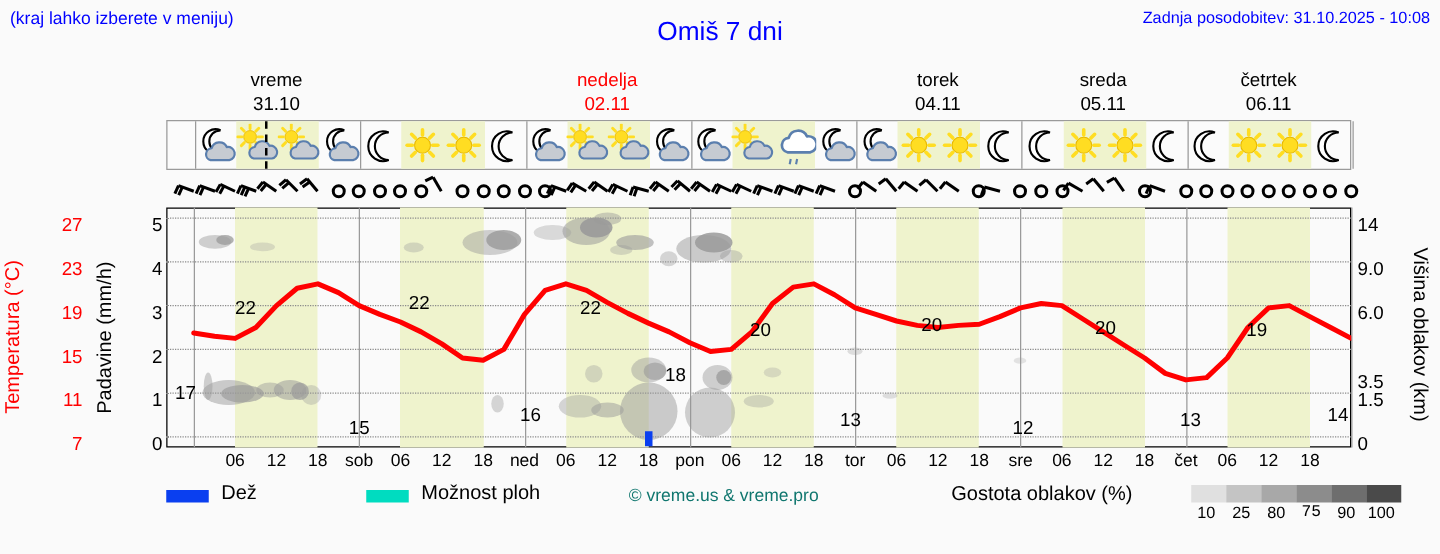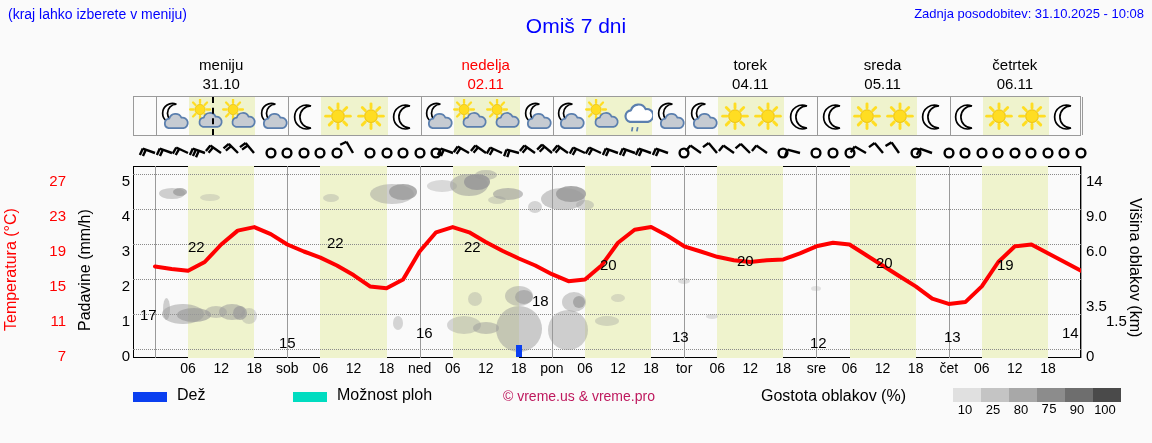--- a/index.html
+++ b/index.html
@@ -50,37 +50,37 @@
 
   #xticks{position:absolute;left:133px;top:360px;width:948px;height:20px;}
   #xticks span{position:absolute;top:0;font-size:14px;color:#000;text-align:center;width:30px;}
 
   .tlabel{position:absolute;font-size:15px;color:#000;}
 
   
   #legend{position:absolute;left:133px;top:386px;width:1000px;height:26px;}
   .lgswatch{position:absolute;top:6px;width:34px;height:10px;}
   .lgtext{position:absolute;top:0;font-size:16px;color:#000;}
-  #copy{position:absolute;left:370px;top:2px;font-size:14px;color:#be185d;}
+  #copy{position:absolute;left:370px;top:2px;font-size:14px;color:#0f766e;}
   #cloudLegendLabel{position:absolute;left:628px;top:1px;font-size:16px;color:#000;}
   #cloudScale{position:absolute;left:820px;top:2px;height:14px;}
   #cloudScale i{position:absolute;top:0;height:14px;width:28px;display:block;}
   #cloudScaleTicks{position:absolute;left:812px;top:16px;height:16px;}
   #cloudScaleTicks span{position:absolute;top:0;font-size:13px;text-align:center;width:28px;color:#000;}
 </style>
 </head>
 <body>
 
 <div class="abs" id="subtitle">(kraj lahko izberete v meniju)</div>
 <div class="abs" id="title">Omiš 7 dni</div>
 <div class="abs" id="updated">Zadnja posodobitev: 31.10.2025 - 10:08</div>
 
 <div class="abs" id="daysrow">
     <div class="daycell" style="left: 22.0465px; width: 132.279px;">
-      <div>meniju</div>
+      <div>vreme</div>
       <div>31.10</div>
     </div>
     <div class="daycell we" style="left: 286.605px; width: 132.279px;">
       <div>nedelja</div>
       <div>02.11</div>
     </div>
     <div class="daycell" style="left: 551.163px; width: 132.279px;">
       <div>torek</div>
       <div>04.11</div>
     </div>
@@ -704,21 +704,21 @@
     <div class="axlab" style="top: 116.727px;">2</div>
     <div class="axlab" style="top: 151.636px;">1</div>
     <div class="axlab" style="top: 186.545px;">0</div>
   </div>
 <div class="abs" id="cloudTitle">Višina oblakov (km)</div>
 <div class="abs" id="cloudaxis">
     <div class="axlab" style="top: 12px;">14</div>
     <div class="axlab" style="top: 46.9091px;">9.0</div>
     <div class="axlab" style="top: 81.8182px;">6.0</div>
     <div class="axlab" style="top: 116.727px; margin-top: 20px;">3.5</div>
-    <div class="axlab" style="top: 151.636px; margin-left: 20px;">1.5</div>
+    <div class="axlab" style="top: 151.636px;">1.5</div>
     <div class="axlab" style="top: 186.545px;">0</div>
   </div>
 
 <div id="xticks">
     <span style="left: 40.1163px;">06</span>
     <span style="left: 73.186px;">12</span>
     <span style="left: 106.256px;">18</span>
     <span style="left: 139.326px;">sob</span>
     <span style="left: 172.395px;">06</span>
     <span style="left: 205.465px;">12</span>

